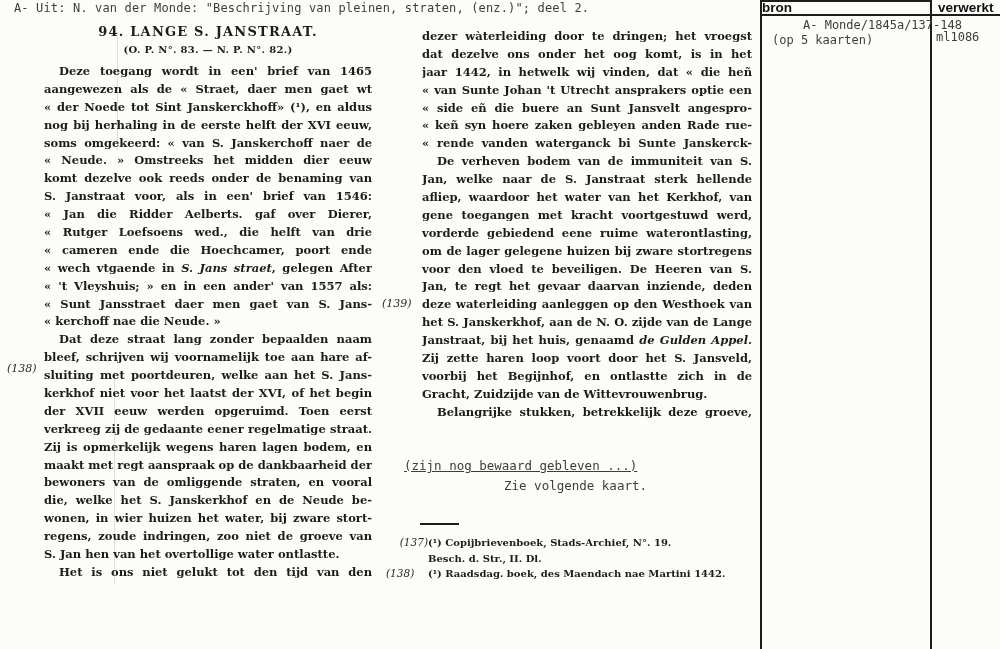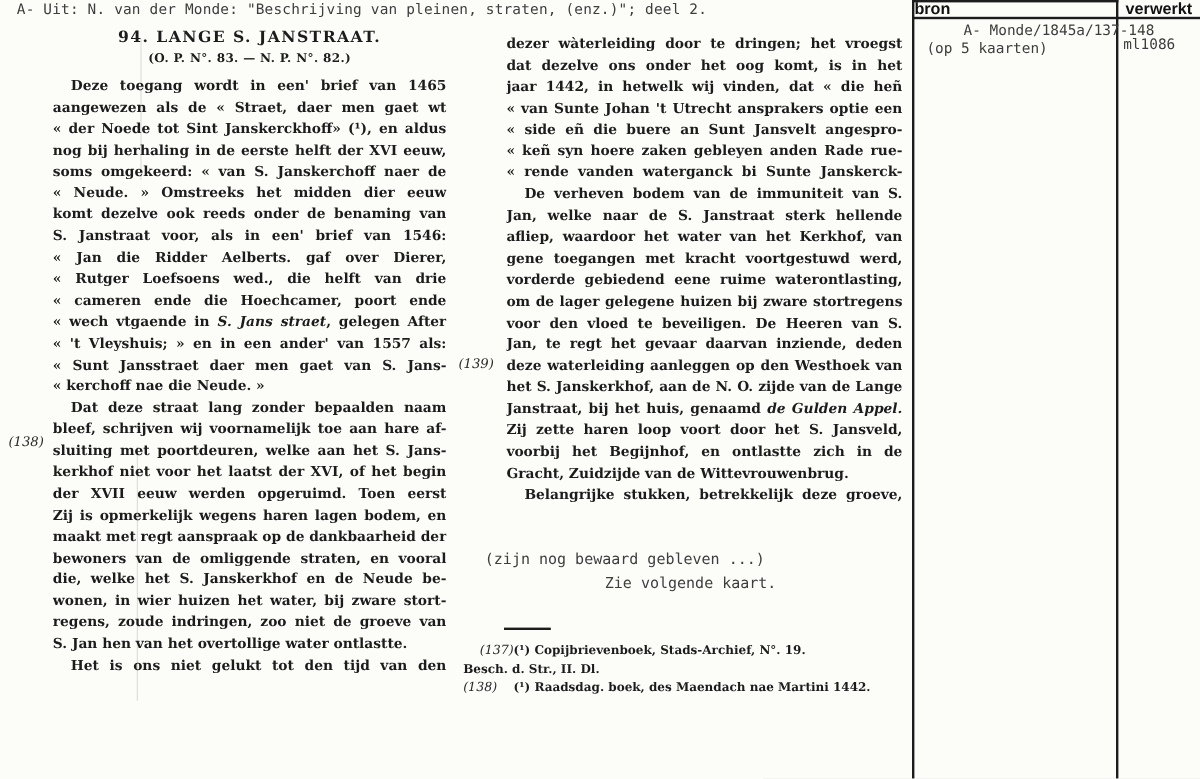--- a/index.html
+++ b/index.html
@@ -52,20 +52,21 @@
     <div class="tl">« cameren ende die Hoechcamer, poort ende poort-</div>
     <div class="tl"><span>« wech vtgaende in </span><span class="it">S. Jans straet</span><span>, gelegen After</span></div>
     <div class="tl">« 't Vleyshuis; » en in een ander' van 1557 als:</div>
     <div class="tl">« Sunt Jansstraet daer men gaet van S. Jans-</div>
     <div class="tl nj">« kerchoff nae die Neude. »</div>
     <div class="tl ind">Dat deze straat lang zonder bepaalden naam</div>
     <div class="tl">bleef, schrijven wij voornamelijk toe aan hare af-</div>
     <div class="tl">sluiting met poortdeuren, welke aan het S. Jans-</div>
     <div class="tl">kerkhof niet voor het laatst der XVI, of het begin</div>
     <div class="tl">der XVII eeuw werden opgeruimd.  Toen eerst</div>
+    <div class="tl">verkreeg zij de gedaante eener regelmatige straat.</div>
     <div class="tl">Zij is opmerkelijk wegens haren lagen bodem, en</div>
     <div class="tl">maakt met regt aanspraak op de dankbaarheid der</div>
     <div class="tl">bewoners van de omliggende straten, en vooral van</div>
     <div class="tl">die, welke het S. Janskerkhof en de Neude be-</div>
     <div class="tl">wonen, in wier huizen het water, bij zware stort-</div>
     <div class="tl">regens, zoude indringen, zoo niet de groeve van</div>
     <div class="tl nj">S. Jan hen van het overtollige water ontlastte.</div>
     <div class="tl ind">Het is ons niet gelukt tot den tijd van den aanleg</div>
   </div>
 
@@ -87,31 +88,31 @@
     <div class="tl">Jan, te regt het gevaar daarvan inziende, deden</div>
     <div class="tl">deze waterleiding aanleggen op den Westhoek van</div>
     <div class="tl">het S. Janskerkhof, aan de N. O. zijde van de Lange</div>
     <div class="tl"><span>Janstraat, bij het huis, genaamd </span><span class="it">de Gulden Appel.</span><span></span></div>
     <div class="tl">Zij zette haren loop voort door het S. Jansveld,</div>
     <div class="tl">voorbij het Begijnhof, en ontlastte zich in de Nieuwe</div>
     <div class="tl nj">Gracht, Zuidzijde van de Wittevrouwenbrug.</div>
     <div class="tl ind">Belangrijke stukken, betrekkelijk deze groeve,</div>
   </div>
 
-  <div class="abs mono" style="left:404px;top:458px;font-size:12.5px;">(zijn nog bewaard gebleven ...)</div>
+  <div class="abs mono" style="left:404px;top:458px;font-size:12.5px;text-decoration:underline;">(zijn nog bewaard gebleven ...)</div>
   <div class="abs mono" style="left:504px;top:478px;font-size:12.5px;">Zie volgende kaart.</div>
 
   <div class="abs rule" style="left:420px;top:523px;width:39px;height:2px;"></div>
 
   <div class="abs" style="left:386px;top:535px;width:380px;">
     <div style="display:flex;">
       <span class="marginref fn" style="width:42px;font-size:10.5px;text-align:right;">(137)</span>
       <span class="serif fn">(¹) Copijbrievenboek, Stads-Archief, N°. 19.</span>
     </div>
-    <div style="display:flex;flex-direction:column;">
+    <div style="display:flex;">
       <span class="marginref fn" style="width:42px;font-size:10.5px;"></span>
       <span class="serif fn">Besch. d. Str., II. Dl.</span>
     </div>
     <div style="display:flex;">
       <span class="marginref fn" style="width:42px;font-size:10.5px;">(138)</span>
       <span class="serif fn">(¹) Raadsdag. boek, des Maendach nae Martini 1442.</span>
     </div>
   </div>
 
   <div class="abs rule" style="left:760px;top:0;width:2px;height:649px;"></div>

